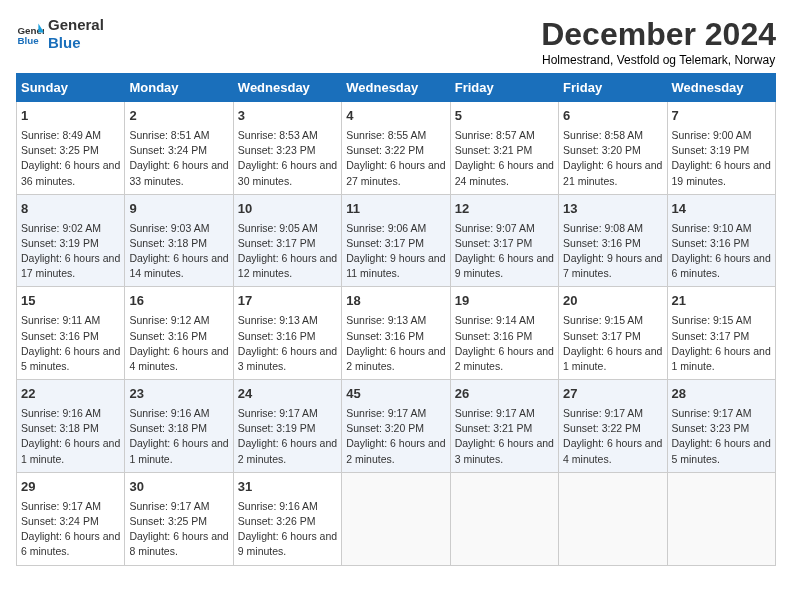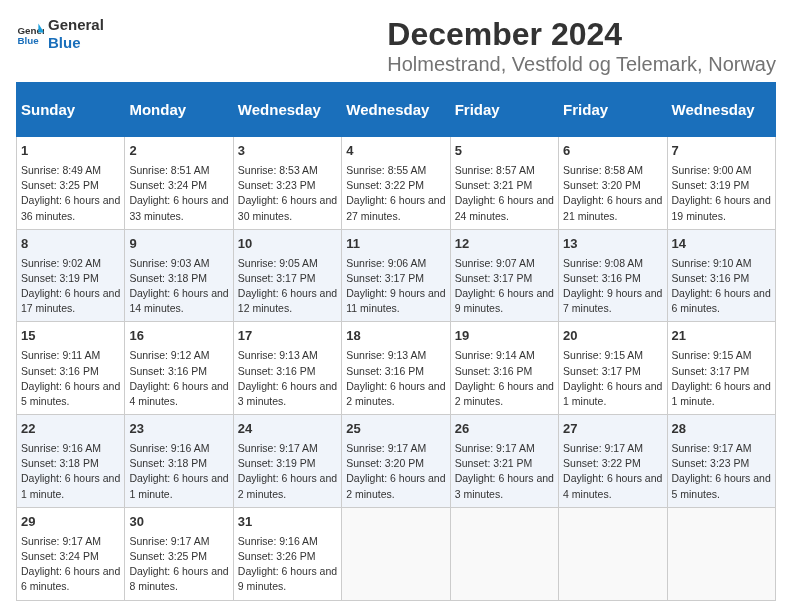--- a/index.html
+++ b/index.html
@@ -19,42 +19,42 @@
     .logo {
       display: flex;
       align-items: center;
       gap: 4px;
     }
     .logo-icon {
       width: 28px;
       height: 28px;
     }
     .title-area {
-      text-align: left;
+      text-align: center;
     }
     .main-title {
       font-size: 32px;
       font-weight: bold;
       color: #333;
     }
     .subtitle {
-      font-size: 20px;
-      color: #737373;
+      font-size: 12px;
+      color: #000000;
     }
     table {
       width: 100%;
       border-collapse: collapse;
       table-layout: fixed;
     }
     thead tr th {
       background-color: #1a6fbb;
       color: #fff;
-      font-size: 15px;
+      font-size: 13px;
       font-weight: bold;
-      padding: 18px 4px;
+      padding: 6px 4px;
       text-align: left;
       border: 1px solid #1a6fbb;
     }
     tbody tr td {
       vertical-align: top;
       padding: 5px 4px;
       font-size: 10.5px;
       color: #333;
       border: 1px solid #ccc;
       line-height: 1.45;
@@ -134,21 +134,21 @@
         <td><span class="day-num">17</span><span>Sunrise: 9:13 AM</span><br><span>Sunset: 3:16 PM</span><br><span>Daylight: 6 hours and 3 minutes.</span></td>
         <td><span class="day-num">18</span><span>Sunrise: 9:13 AM</span><br><span>Sunset: 3:16 PM</span><br><span>Daylight: 6 hours and 2 minutes.</span></td>
         <td><span class="day-num">19</span><span>Sunrise: 9:14 AM</span><br><span>Sunset: 3:16 PM</span><br><span>Daylight: 6 hours and 2 minutes.</span></td>
         <td><span class="day-num">20</span><span>Sunrise: 9:15 AM</span><br><span>Sunset: 3:17 PM</span><br><span>Daylight: 6 hours and 1 minute.</span></td>
         <td><span class="day-num">21</span><span>Sunrise: 9:15 AM</span><br><span>Sunset: 3:17 PM</span><br><span>Daylight: 6 hours and 1 minute.</span></td>
       </tr>
       <tr>
         <td><span class="day-num">22</span><span>Sunrise: 9:16 AM</span><br><span>Sunset: 3:18 PM</span><br><span>Daylight: 6 hours and 1 minute.</span></td>
         <td><span class="day-num">23</span><span>Sunrise: 9:16 AM</span><br><span>Sunset: 3:18 PM</span><br><span>Daylight: 6 hours and 1 minute.</span></td>
         <td><span class="day-num">24</span><span>Sunrise: 9:17 AM</span><br><span>Sunset: 3:19 PM</span><br><span>Daylight: 6 hours and 2 minutes.</span></td>
-        <td><span class="day-num">25</span><span>Sunrise: 9:17 AM</span><br><span>Sunset: 3:20 PM</span><br><span>Daylight: 6 hours and 2 minutes.</span></td>
+        <td><span class="day-num">45</span><span>Sunrise: 9:17 AM</span><br><span>Sunset: 3:20 PM</span><br><span>Daylight: 6 hours and 2 minutes.</span></td>
         <td><span class="day-num">26</span><span>Sunrise: 9:17 AM</span><br><span>Sunset: 3:21 PM</span><br><span>Daylight: 6 hours and 3 minutes.</span></td>
         <td><span class="day-num">27</span><span>Sunrise: 9:17 AM</span><br><span>Sunset: 3:22 PM</span><br><span>Daylight: 6 hours and 4 minutes.</span></td>
         <td><span class="day-num">28</span><span>Sunrise: 9:17 AM</span><br><span>Sunset: 3:23 PM</span><br><span>Daylight: 6 hours and 5 minutes.</span></td>
       </tr>
       <tr>
         <td><span class="day-num">29</span><span>Sunrise: 9:17 AM</span><br><span>Sunset: 3:24 PM</span><br><span>Daylight: 6 hours and 6 minutes.</span></td>
         <td><span class="day-num">30</span><span>Sunrise: 9:17 AM</span><br><span>Sunset: 3:25 PM</span><br><span>Daylight: 6 hours and 8 minutes.</span></td>
         <td><span class="day-num">31</span><span>Sunrise: 9:16 AM</span><br><span>Sunset: 3:26 PM</span><br><span>Daylight: 6 hours and 9 minutes.</span></td>
         <td class="empty-cell"></td>
         <td class="empty-cell"></td>

